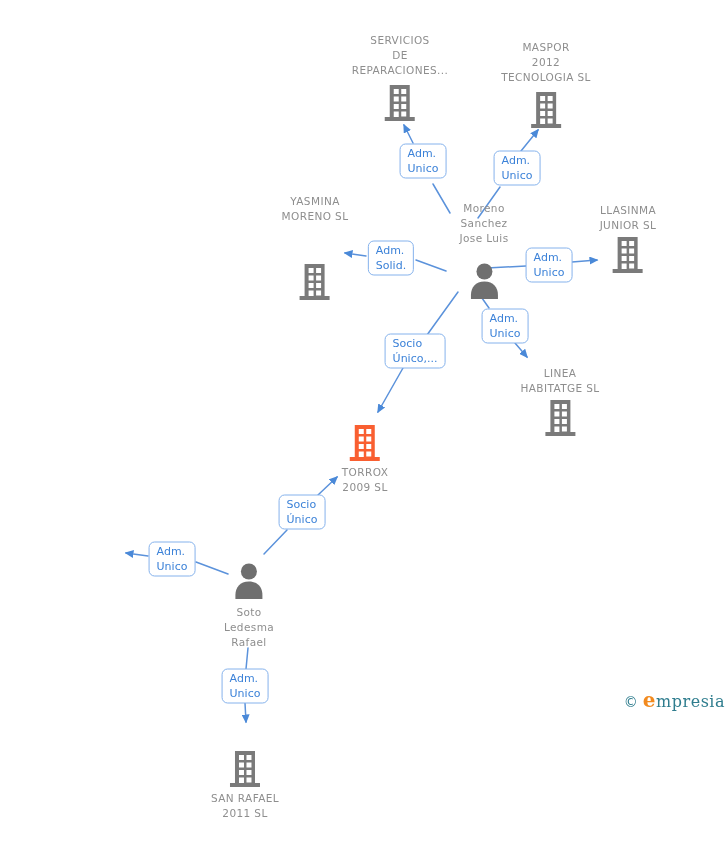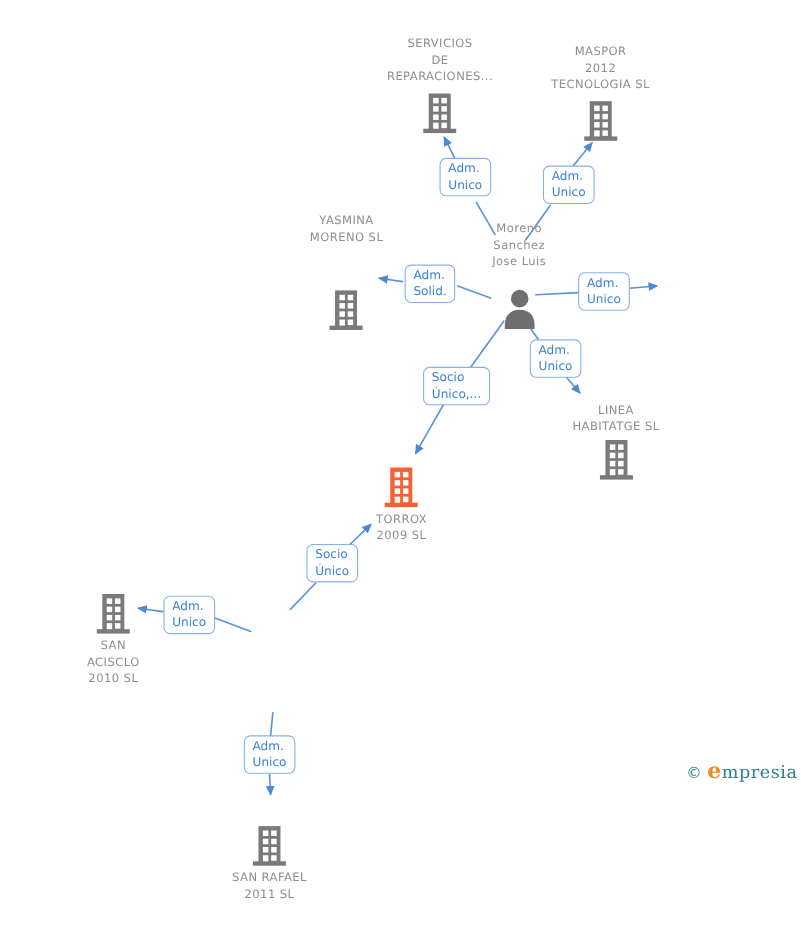--- a/index.html
+++ b/index.html
@@ -154,22 +154,38 @@
         <rect x="20.5" y="5" width="5" height="5" fill="#fff"></rect>
       <rect x="13" y="12.5" width="5" height="5" fill="#fff"></rect>
         <rect x="20.5" y="12.5" width="5" height="5" fill="#fff"></rect>
       <rect x="13" y="20" width="5" height="5" fill="#fff"></rect>
         <rect x="20.5" y="20" width="5" height="5" fill="#fff"></rect>
       <rect x="13" y="27.5" width="5" height="5.5" fill="#fff"></rect>
         <rect x="20.5" y="27.5" width="5" height="5" fill="#fff"></rect>
     </svg>
   </div>
 
-
-  <div class="node" style="left:472px; top:201px;gap:12px;">
+  <div class="node" style="left:628px; top:203px;">
+    <div class="node-name">LLASINMA
+JUNIOR SL</div>
+    <svg class="icon-below-sm building-gray" width="38" height="38" viewBox="0 0 38 38">
+      <rect x="9" y="1" width="20" height="33" fill="currentColor"></rect>
+        <rect x="4" y="33" width="30" height="4" fill="currentColor"></rect>
+      <rect x="13" y="5" width="5" height="5" fill="#fff"></rect>
+        <rect x="20.5" y="5" width="5" height="5" fill="#fff"></rect>
+      <rect x="13" y="12.5" width="5" height="5" fill="#fff"></rect>
+        <rect x="20.5" y="12.5" width="5" height="5" fill="#fff"></rect>
+      <rect x="13" y="20" width="5" height="5" fill="#fff"></rect>
+        <rect x="20.5" y="20" width="5" height="5" fill="#fff"></rect>
+      <rect x="13" y="27.5" width="5" height="5.5" fill="#fff"></rect>
+        <rect x="20.5" y="27.5" width="5" height="5" fill="#fff"></rect>
+    </svg>
+  </div>
+
+  <div class="node" style="left:484px; top:201px;gap:12px;">
     <div class="node-name">Moreno
 Sanchez
 Jose Luis</div>
     <div class="icon-below-sm person-icon-wrap">
       <svg width="38" height="40" viewBox="0 0 38 40">
         <circle cx="19" cy="10.5" r="8" fill="currentColor"></circle>
         <path d="M19 20.5 c-9,0 -13.5,6 -13.5,13.5 v4 h27 v-4 c0,-7.5 -4.5,-13.5 -13.5,-13.5 z" fill="currentColor"></path>
       </svg>
     </div>
   </div>
@@ -201,38 +217,32 @@
         <rect x="20.5" y="12.5" width="5" height="5" fill="#fff"></rect>
       <rect x="13" y="20" width="5" height="5" fill="#fff"></rect>
         <rect x="20.5" y="20" width="5" height="5" fill="#fff"></rect>
       <rect x="13" y="27.5" width="5" height="5.5" fill="#fff"></rect>
         <rect x="20.5" y="27.5" width="5" height="5" fill="#fff"></rect>
     </svg>
     <div class="node-name name-below">TORROX
 2009 SL</div>
   </div>
 
-  <div class="node" style="left:103px; top:539px;">
-    <svg class="building-gray" width="38" height="38" viewBox="0 0 38 38">
-      <rect x="9" y="1" width="20" height="33" fill="currentColor"></rect>
-        <rect x="4" y="33" width="30" height="4" fill="currentColor"></rect>
-      <rect x="13" y="5" width="5" height="5" fill="#fff"></rect>
-        <rect x="20.5" y="5" width="5" height="5" fill="#fff"></rect>
-      <rect x="13" y="12.5" width="5" height="5" fill="#fff"></rect>
-        <rect x="20.5" y="12.5" width="5" height="5" fill="#fff"></rect>
-      <rect x="13" y="20" width="5" height="5" fill="#fff"></rect>
-        <rect x="20.5" y="20" width="5" height="5" fill="#fff"></rect>
-      <rect x="13" y="27.5" width="5" height="5.5" fill="#fff"></rect>
-        <rect x="20.5" y="27.5" width="5" height="5" fill="#fff"></rect>
-    </svg>
-    <div class="node-name name-below">SAN
-ACISCLO
-2010 SL</div>
-  </div>
-
+
+  <div class="node" style="left:249px; top:561px;">
+    <div class="person-icon-wrap">
+      <svg width="38" height="40" viewBox="0 0 38 40">
+        <circle cx="19" cy="10.5" r="8" fill="currentColor"></circle>
+        <path d="M19 20.5 c-9,0 -13.5,6 -13.5,13.5 v4 h27 v-4 c0,-7.5 -4.5,-13.5 -13.5,-13.5 z" fill="currentColor"></path>
+      </svg>
+    </div>
+    <div class="node-name">Soto
+Ledesma
+Rafael</div>
+  </div>
 
   <div class="node" style="left:245px; top:750px;">
     <svg class="building-gray" width="38" height="38" viewBox="0 0 38 38">
       <rect x="9" y="1" width="20" height="33" fill="currentColor"></rect>
         <rect x="4" y="33" width="30" height="4" fill="currentColor"></rect>
       <rect x="13" y="5" width="5" height="5" fill="#fff"></rect>
         <rect x="20.5" y="5" width="5" height="5" fill="#fff"></rect>
       <rect x="13" y="12.5" width="5" height="5" fill="#fff"></rect>
         <rect x="20.5" y="12.5" width="5" height="5" fill="#fff"></rect>
       <rect x="13" y="20" width="5" height="5" fill="#fff"></rect>

